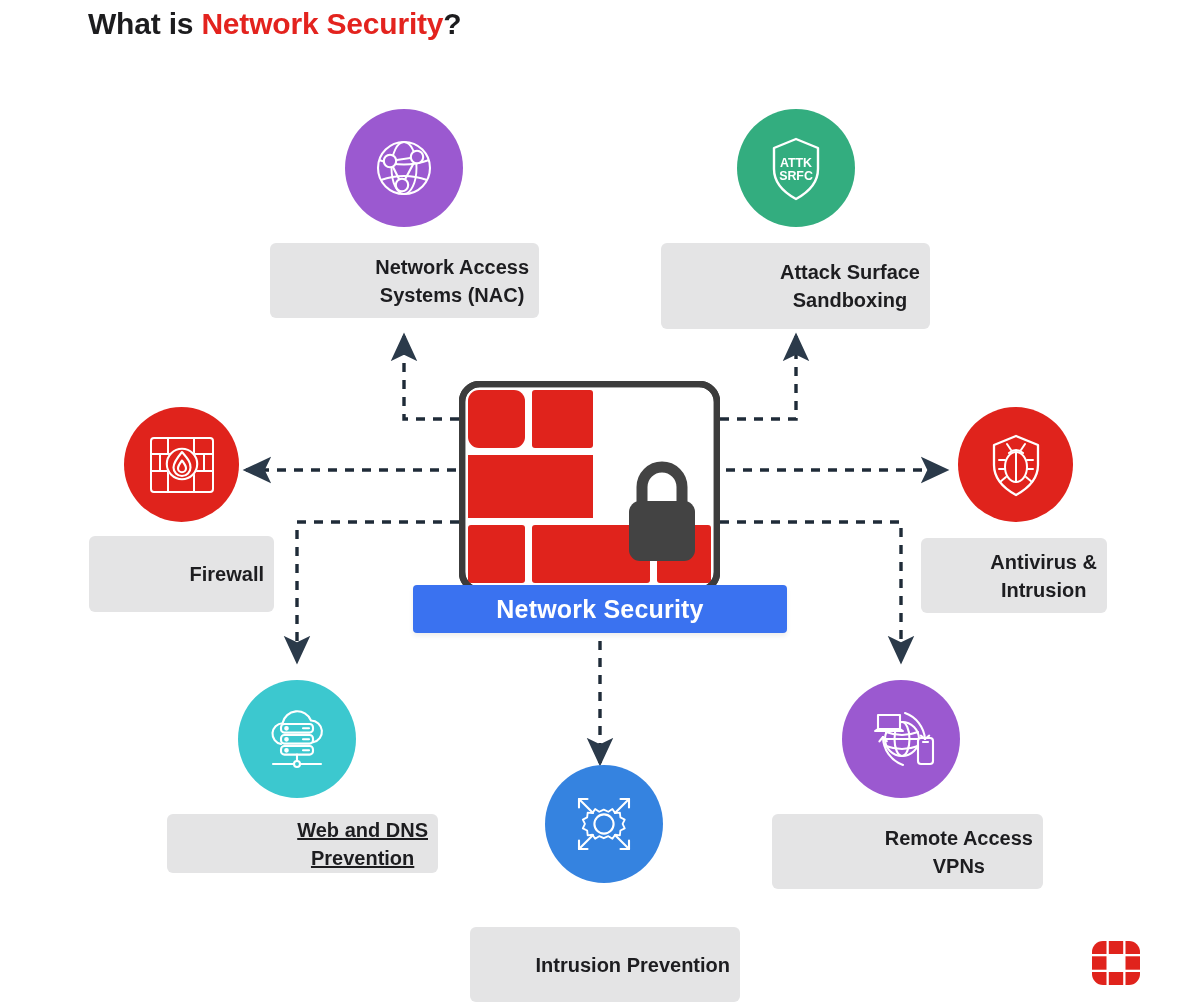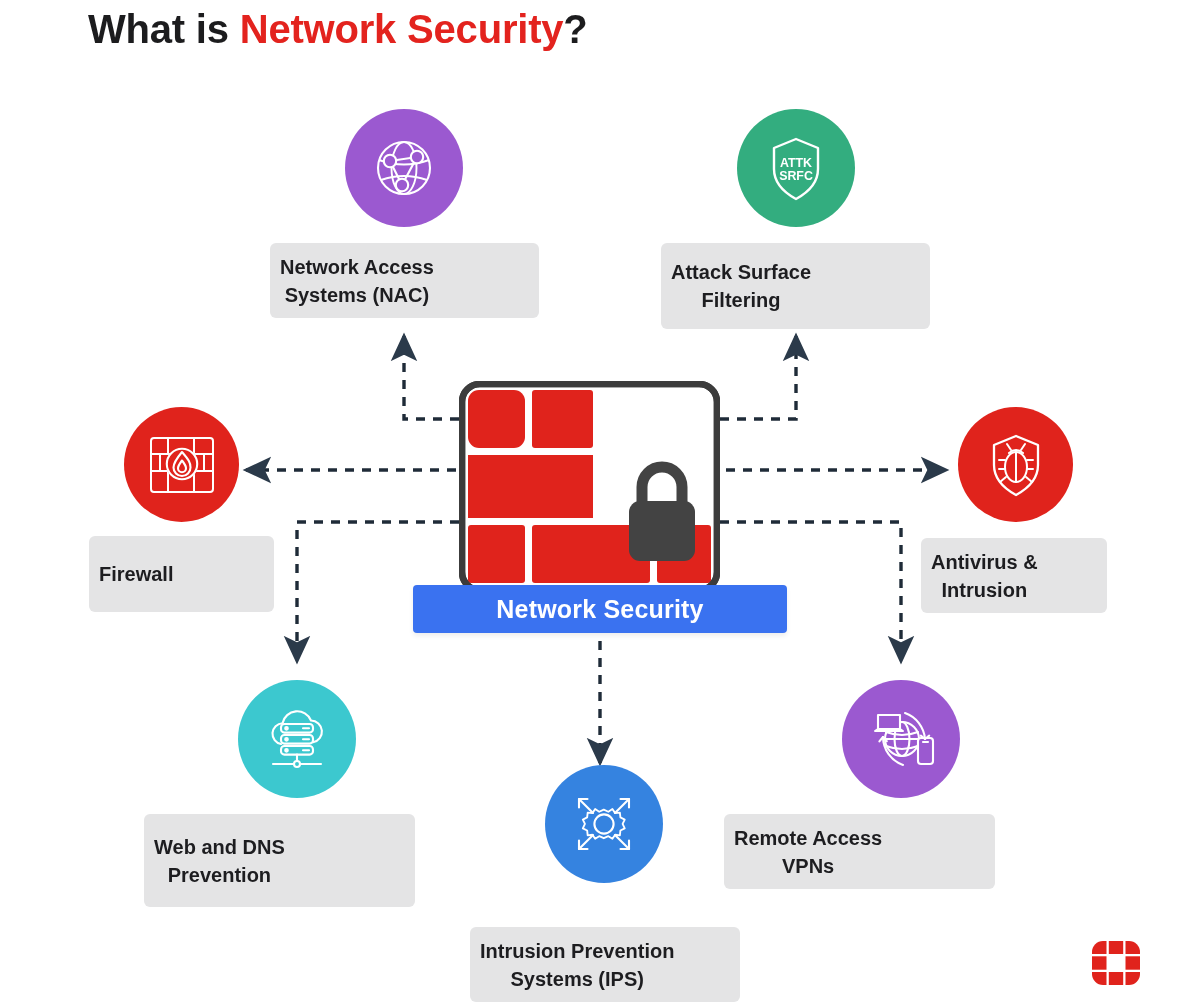--- a/index.html
+++ b/index.html
@@ -8,21 +8,21 @@
     background:#ffffff;
     font-family:"Liberation Sans","DejaVu Sans",sans-serif;
     overflow:hidden;
     position:relative;
   }
   #canvas{position:absolute;left:0;top:0;width:1199px;height:1005px;}
 
   
   #title{
     position:absolute;left:88px;top:7px;
-    font-size:40px;font-weight:bold;letter-spacing:-0.2px;
+    font-size:30px;font-weight:bold;letter-spacing:-0.2px;
     color:#1c1c1e;white-space:nowrap;
   }
   #title .accent{color:#e3231e;}
 
   
   #wires{position:absolute;left:0;top:0;width:1199px;height:1005px;pointer-events:none;}
 
   
   .node{position:absolute;}
   .circle{
@@ -30,21 +30,21 @@
     display:flex;align-items:center;justify-content:center;text-align:center;
   }
   .circle svg{display:block;}
   .label{
     position:absolute;
     background:#e4e4e5;border-radius:6px;
     color:#1d1d20;
     font-size:20px;font-weight:bold;
     line-height:1.40;
     text-align:center;
-    display:flex;align-items:center;justify-content:flex-start;
+    display:flex;align-items:center;justify-content:flex-end;
     box-sizing:border-box;
     padding:8px 10px;
   }
   .label span{display:block;}
 
   
   #wall{position:absolute;left:459px;top:381px;width:261px;height:212px;}
   #banner{
     position:absolute;left:413px;top:585px;width:374px;height:48px;
     background:#3a72f0;border-radius:4px;
@@ -138,21 +138,21 @@
     <div class="circle" style="left:737px;top:109px;width:118px;height:118px;background:#33ad7f;">
       <svg width="74" height="74" viewBox="0 0 74 74">
         <path d="M37 8 L59 17 v21 c0 15 -11 24 -22 30 c-11 -6 -22 -15 -22 -30 V17 Z" fill="none" stroke="#fff" stroke-width="2.4" stroke-linejoin="round"></path>
         <text x="37" y="36" text-anchor="middle" fill="#fff" font-family="Liberation Sans, sans-serif" font-size="12.4" font-weight="bold">ATTK</text>
         <text x="37" y="49" text-anchor="middle" fill="#fff" font-family="Liberation Sans, sans-serif" font-size="12.4" font-weight="bold">SRFC</text>
       </svg>
     </div>
     <div class="label" style="left:661px;top:243px;width:269px;height:86px;">
       <div>
         <span>Attack Surface</span>
-        <span>Filtering</span>
+        <span>Sandboxing</span>
       </div>
     </div>
   </div>
 
   <div class="node">
     <div class="circle" style="left:124px;top:407px;width:115px;height:115px;background:#e0231c;">
       <svg width="72" height="64" viewBox="0 0 72 64">
         <g fill="none" stroke="#fff" stroke-width="2" stroke-linejoin="round">
           <rect x="5" y="5" width="62" height="54" rx="3"></rect>
           <path d="M5 21 H67 M5 38 H67"></path>
@@ -206,21 +206,21 @@
           <circle cx="27.5" cy="25.3" r="1.3" fill="#fff"></circle>
           <circle cx="27.5" cy="36.3" r="1.3" fill="#fff"></circle>
           <circle cx="27.5" cy="47.3" r="1.3" fill="#fff"></circle>
           <path d="M44 25.3 h6 M44 36.3 h6 M44 47.3 h6"></path>
           <path d="M38 51.6 V58"></path>
           <circle cx="38" cy="61" r="3"></circle>
           <path d="M14 61 H35 M41 61 H62"></path>
         </g>
       </svg>
     </div>
-    <div class="label" style="left:144px;top:814px;width:271px;height:93px;">
+    <div class="label" style="left:167px;top:814px;width:271px;height:59px;text-decoration:underline;">
       <div>
         <span>Web and DNS</span>
         <span>Prevention</span>
       </div>
     </div>
   </div>
 
   <div class="node">
     <div class="circle" style="left:545px;top:765px;width:118px;height:118px;background:#3583e0;">
       <svg width="76" height="76" viewBox="0 0 76 76">
@@ -234,21 +234,20 @@
           <path d="M27 49 L13 63"></path>
             <path d="M13 63 l0 -8.5 M13 63 l8.5 0"></path>
           <path d="M49 49 L63 63"></path>
             <path d="M63 63 l-8.5 0 M63 63 l0 -8.5"></path>
         </g>
       </svg>
     </div>
     <div class="label" style="left:470px;top:899px;width:270px;height:75px;margin-top:28px;">
       <div>
         <span>Intrusion Prevention</span>
-        <span>Systems (IPS)</span>
       </div>
     </div>
   </div>
 
   <div class="node">
     <div class="circle" style="left:842px;top:680px;width:118px;height:118px;background:#9b59d0;">
       <svg width="80" height="76" viewBox="0 0 80 76">
         <g fill="none" stroke="#fff" stroke-width="2.1" stroke-linejoin="round" stroke-linecap="round">
 
           <circle cx="41" cy="38" r="17"></circle>
@@ -261,21 +260,21 @@
           <rect x="57" y="37" width="15" height="26" rx="3" fill="#9b59d0"></rect>
           <path d="M62 41 h5"></path>
 
           <path d="M44 12 a30 30 0 0 1 20 26"></path>
           <path d="M64 38 l-4.2 -3.4 M64 38 l4.2 -3.4"></path>
           <path d="M22 36 a30 30 0 0 0 20 28"></path>
           <path d="M22 36 l-3.6 4.4 M22 36 l3.8 4.2"></path>
         </g>
       </svg>
     </div>
-    <div class="label" style="left:724px;top:814px;width:271px;height:75px;">
+    <div class="label" style="left:772px;top:814px;width:271px;height:75px;">
       <div>
         <span>Remote Access</span>
         <span>VPNs</span>
       </div>
     </div>
   </div>
 
   <svg id="logo" viewBox="0 0 48 44">
     <defs>
       <clipPath id="rnd">

